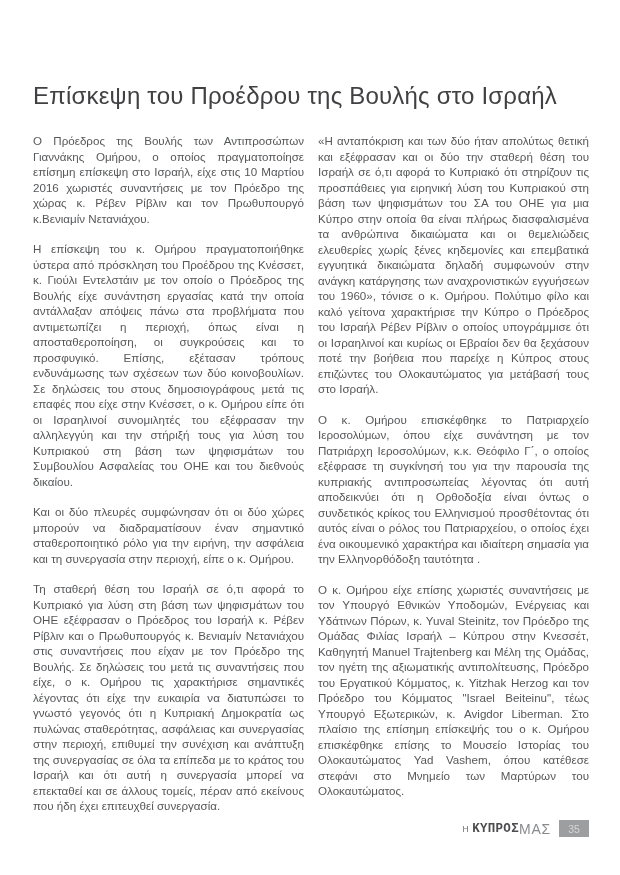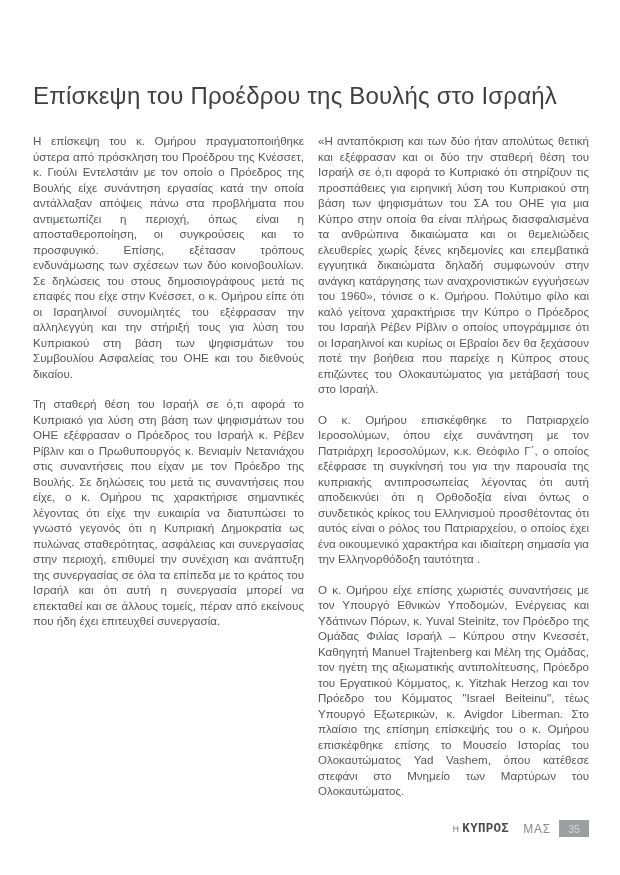--- a/index.html
+++ b/index.html
@@ -55,23 +55,23 @@
     color:#6d6e70;
   }
   .footer .name{
     font-size:12.5px;
     font-weight:700;
     letter-spacing:0.3px;
     color:#4d4d4f;
     font-family:Liberation Mono, monospace;
   }
   .footer .suffix{
-    font-size:12px;
+    font-size:14px;
     letter-spacing:0.8px;
-    margin-left:14px;
+    margin-left:0;
     color:#8a8b8d;
   }
   .page-badge{
     margin-left:8px;
     width:30px;
     height:17px;
     background:#9d9e9f;
     color:#d6d6d6;
     font-size:10.5px;
     display:flex;
@@ -82,21 +82,23 @@
 </head>
 <body>
 
 <div class="page">
 
   <h1 class="title">Επίσκεψη του Προέδρου της Βουλής στο Ισραήλ</h1>
 
   <div class="columns">
 
     <div class="col">
+      <p>Ο Πρόεδρος της Βουλής των Αντιπροσώπων Γιαννάκης Ομήρου, ο οποίος πραγματοποίησε επίσημη επίσκεψη στο Ισραήλ, είχε στις 10 Μαρτίου 2016 χωριστές συναντήσεις με τον Πρόεδρο της χώρας κ. Ρέβεν Ρίβλιν και τον Πρωθυπουργό κ.Βενιαμίν Νετανιάχου.</p>
       <p>Η επίσκεψη του κ. Ομήρου πραγματοποιήθηκε ύστερα από πρόσκληση του Προέδρου της Κνέσσετ, κ. Γιούλι Εντελστάιν με τον οποίο ο Πρόεδρος της Βουλής είχε συνάντηση εργασίας κατά την οποία αντάλλαξαν απόψεις πάνω στα προβλήματα που αντιμετωπίζει η περιοχή, όπως είναι η αποσταθεροποίηση, οι συγκρούσεις και το προσφυγικό. Επίσης, εξέτασαν τρόπους ενδυνάμωσης των σχέσεων των δύο κοινοβουλίων. Σε δηλώσεις του στους δημοσιογράφους μετά τις επαφές που είχε  στην Κνέσσετ, ο κ. Ομήρου είπε ότι οι Ισραηλινοί συνομιλητές του εξέφρασαν την αλληλεγγύη και την στήριξή τους για  λύση του Κυπριακού στη βάση των ψηφισμάτων του Συμβουλίου Ασφαλείας του ΟΗΕ και του διεθνούς δικαίου.</p>
+      <p>Και οι δύο πλευρές συμφώνησαν ότι οι δύο χώρες μπορούν να διαδραματίσουν έναν σημαντικό σταθεροποιητικό ρόλο για την ειρήνη, την ασφάλεια και τη συνεργασία στην περιοχή, είπε ο κ. Ομήρου.</p>
       <p>Τη σταθερή θέση του Ισραήλ σε ό,τι αφορά το Κυπριακό για λύση στη βάση των ψηφισμάτων του ΟΗΕ εξέφρασαν ο Πρόεδρος του Ισραήλ κ. Ρέβεν Ρίβλιν και ο Πρωθυπουργός κ. Βενιαμίν Νετανιάχου στις συναντήσεις που είχαν με τον Πρόεδρο της Βουλής. Σε δηλώσεις του μετά τις συναντήσεις που είχε, ο κ. Ομήρου τις χαρακτήρισε σημαντικές λέγοντας ότι είχε την ευκαιρία να διατυπώσει το γνωστό γεγονός ότι η Κυπριακή Δημοκρατία ως πυλώνας σταθερότητας, ασφάλειας και συνεργασίας στην περιοχή, επιθυμεί την συνέχιση και ανάπτυξη της συνεργασίας σε όλα τα επίπεδα με το κράτος του Ισραήλ και ότι αυτή η συνεργασία μπορεί να επεκταθεί και σε άλλους τομείς, πέραν από εκείνους που ήδη έχει επιτευχθεί συνεργασία.</p>
     </div>
 
     <div class="col">
       <p>«Η ανταπόκριση και των δύο ήταν απολύτως θετική και εξέφρασαν και οι δύο την σταθερή θέση του Ισραήλ σε ό,τι αφορά το Κυπριακό ότι στηρίζουν τις προσπάθειες για ειρηνική λύση του Κυπριακού στη βάση των ψηφισμάτων του ΣΑ του ΟΗΕ για μια Κύπρο στην οποία θα είναι πλήρως διασφαλισμένα τα ανθρώπινα δικαιώματα και οι θεμελιώδεις ελευθερίες χωρίς ξένες κηδεμονίες και επεμβατικά εγγυητικά δικαιώματα δηλαδή συμφωνούν στην ανάγκη κατάργησης των αναχρονιστικών εγγυήσεων του 1960», τόνισε ο κ. Ομήρου. Πολύτιμο φίλο και καλό γείτονα χαρακτήρισε την Κύπρο ο Πρόεδρος του Ισραήλ Ρέβεν Ρίβλιν ο οποίος υπογράμμισε ότι οι Ισραηλινοί και κυρίως οι Εβραίοι δεν θα ξεχάσουν ποτέ την βοήθεια που παρείχε η Κύπρος στους επιζώντες του Ολοκαυτώματος για μετάβασή τους στο Ισραήλ.</p>
       <p>Ο κ. Ομήρου επισκέφθηκε το Πατριαρχείο Ιεροσολύμων, όπου είχε συνάντηση με τον Πατριάρχη Ιεροσολύμων, κ.κ. Θεόφιλο Γ΄, ο οποίος εξέφρασε τη συγκίνησή του για την παρουσία της κυπριακής αντιπροσωπείας λέγοντας ότι αυτή αποδεικνύει ότι η Ορθοδοξία είναι όντως ο συνδετικός κρίκος του Ελληνισμού προσθέτοντας ότι αυτός είναι ο ρόλος του Πατριαρχείου, ο οποίος έχει ένα οικουμενικό χαρακτήρα και ιδιαίτερη σημασία για την Ελληνορθόδοξη ταυτότητα .</p>
       <p>Ο κ. Ομήρου είχε  επίσης χωριστές συναντήσεις με τον Υπουργό Εθνικών Υποδομών, Ενέργειας και Υδάτινων Πόρων, κ. Yuval Steinitz, τον Πρόεδρο της Ομάδας Φιλίας Ισραήλ – Κύπρου στην Κνεσσέτ, Καθηγητή Manuel Trajtenberg και Μέλη της Ομάδας, τον ηγέτη της αξιωματικής αντιπολίτευσης, Πρόεδρο του Εργατικού Κόμματος, κ. Yitzhak Herzog και τον Πρόεδρο του Κόμματος "Israel Beiteinu", τέως Υπουργό Εξωτερικών, κ. Avigdor Liberman. Στο πλαίσιο της επίσημη επίσκεψής του ο κ. Ομήρου επισκέφθηκε επίσης το Μουσείο Ιστορίας του Ολοκαυτώματος Yad Vashem, όπου κατέθεσε στεφάνι στο Μνημείο των Μαρτύρων του Ολοκαυτώματος.</p>
     </div>
 
   </div>

